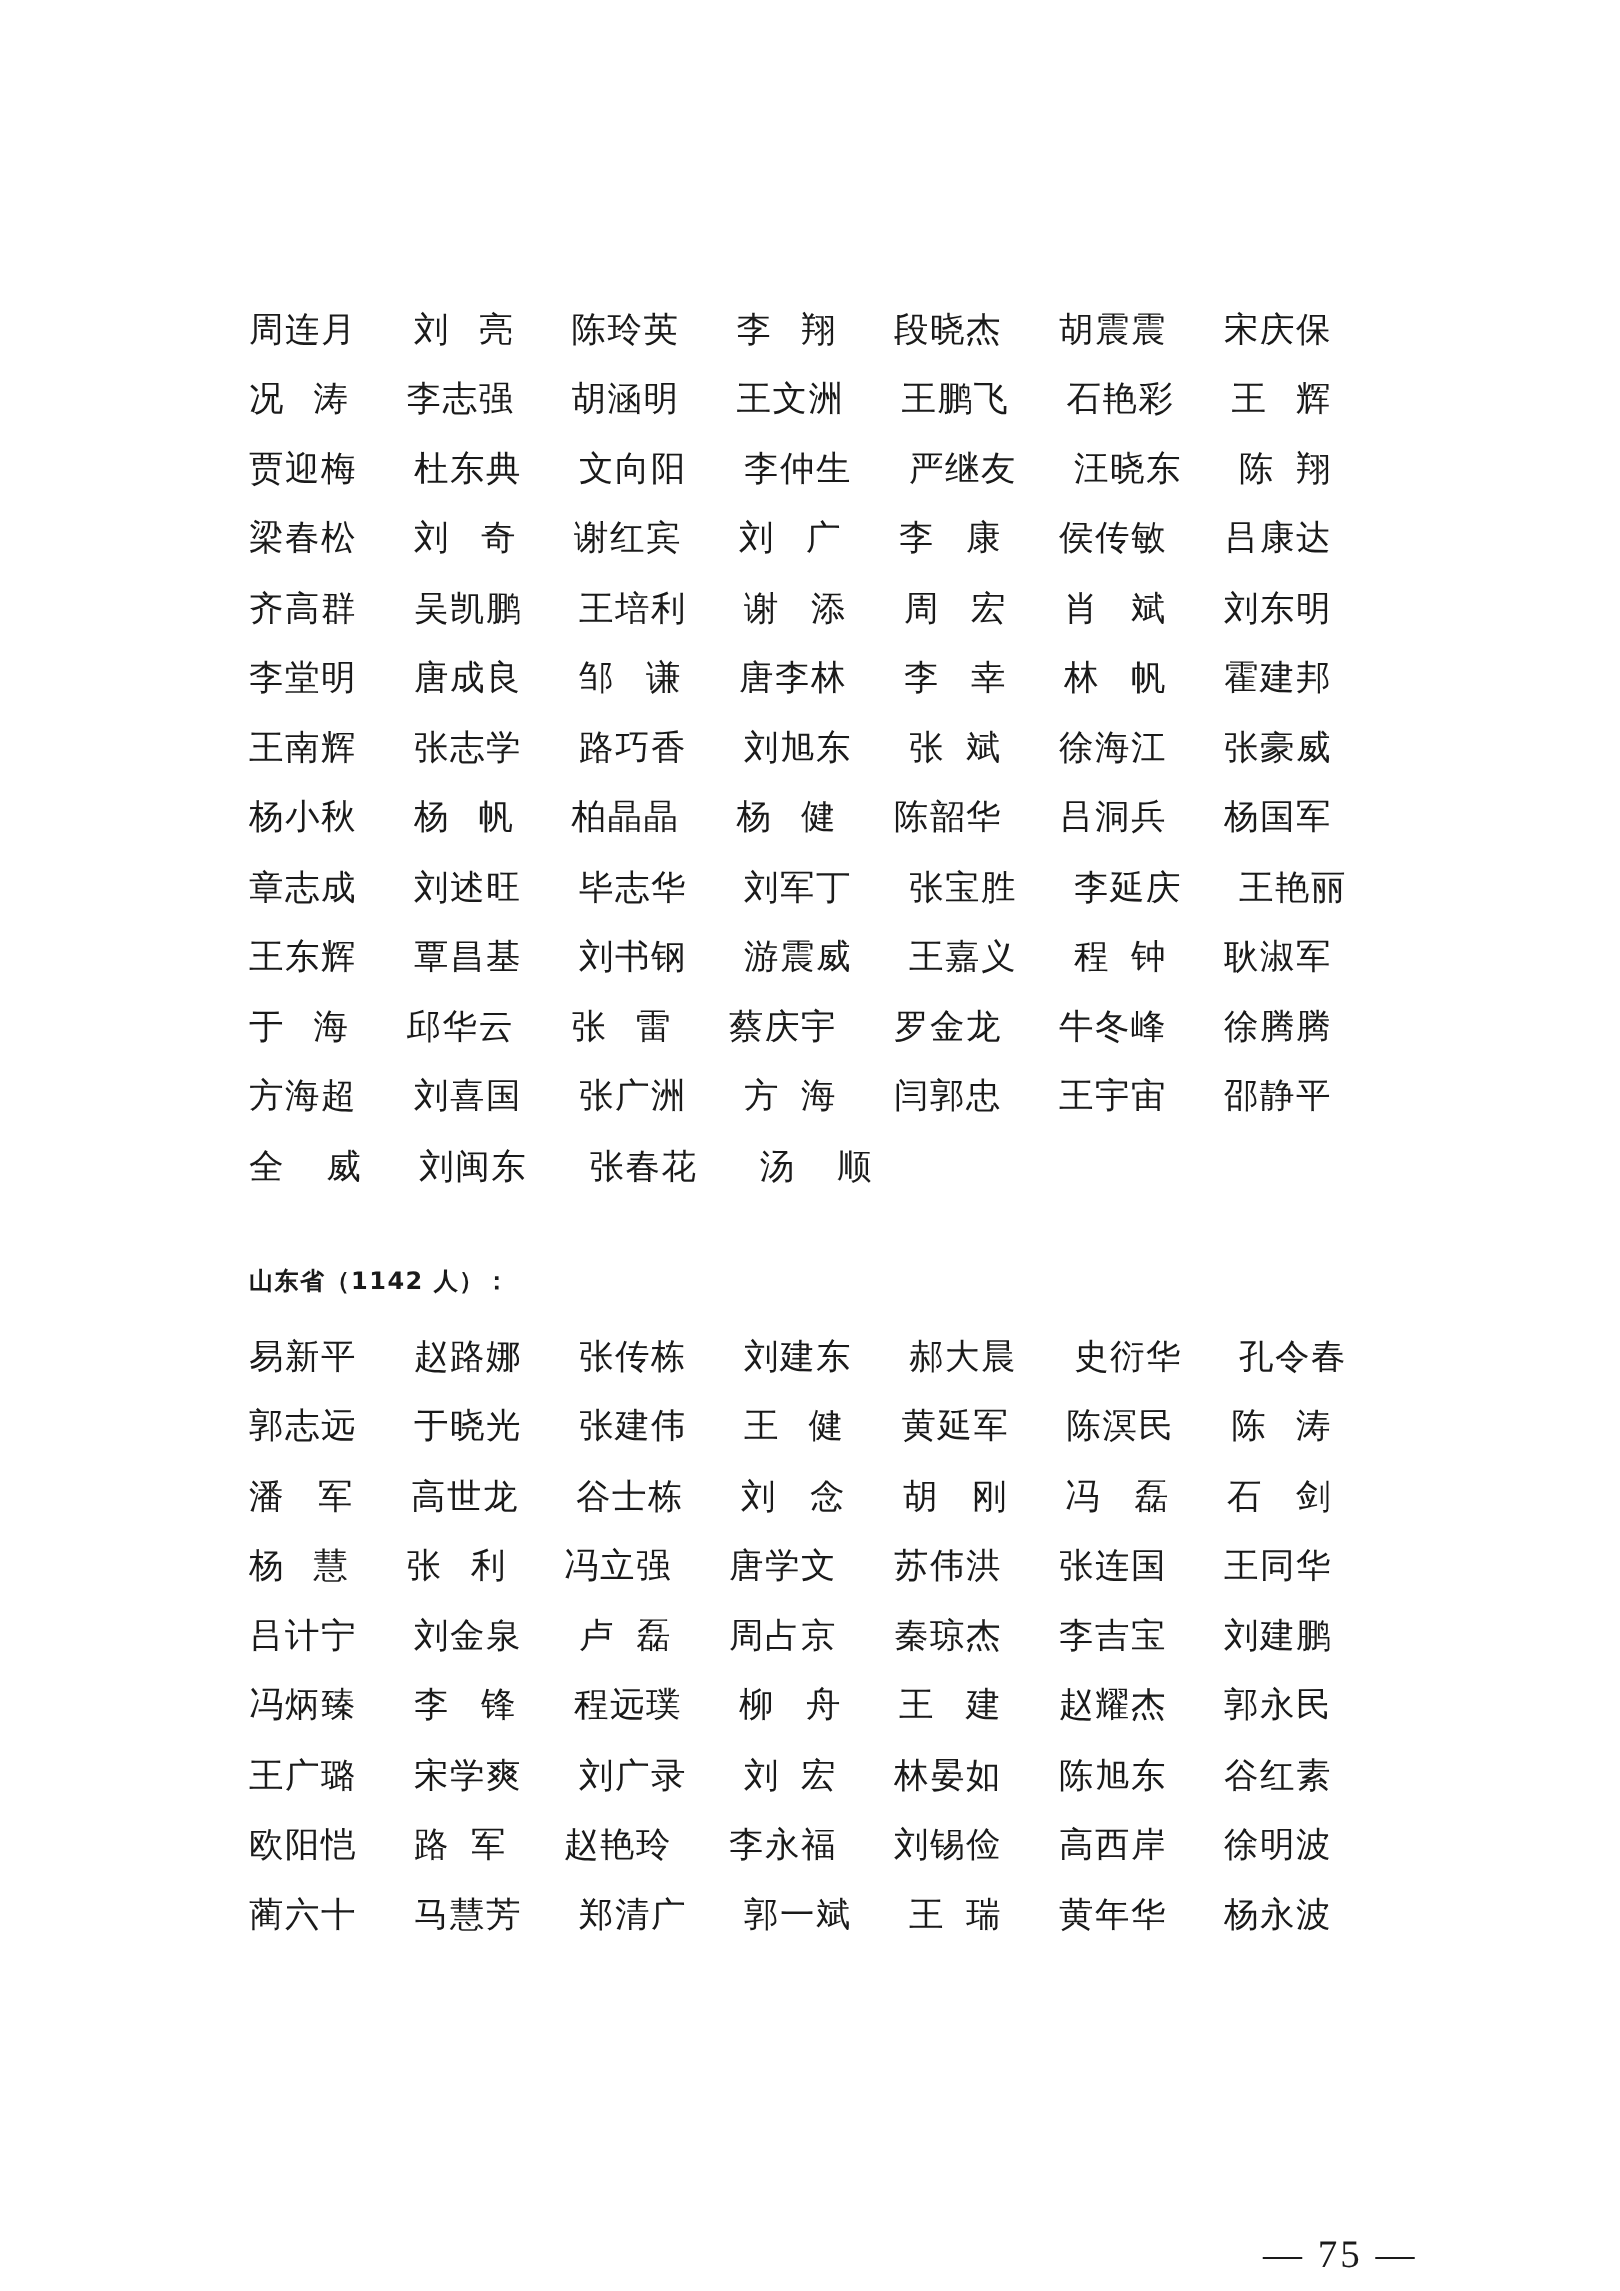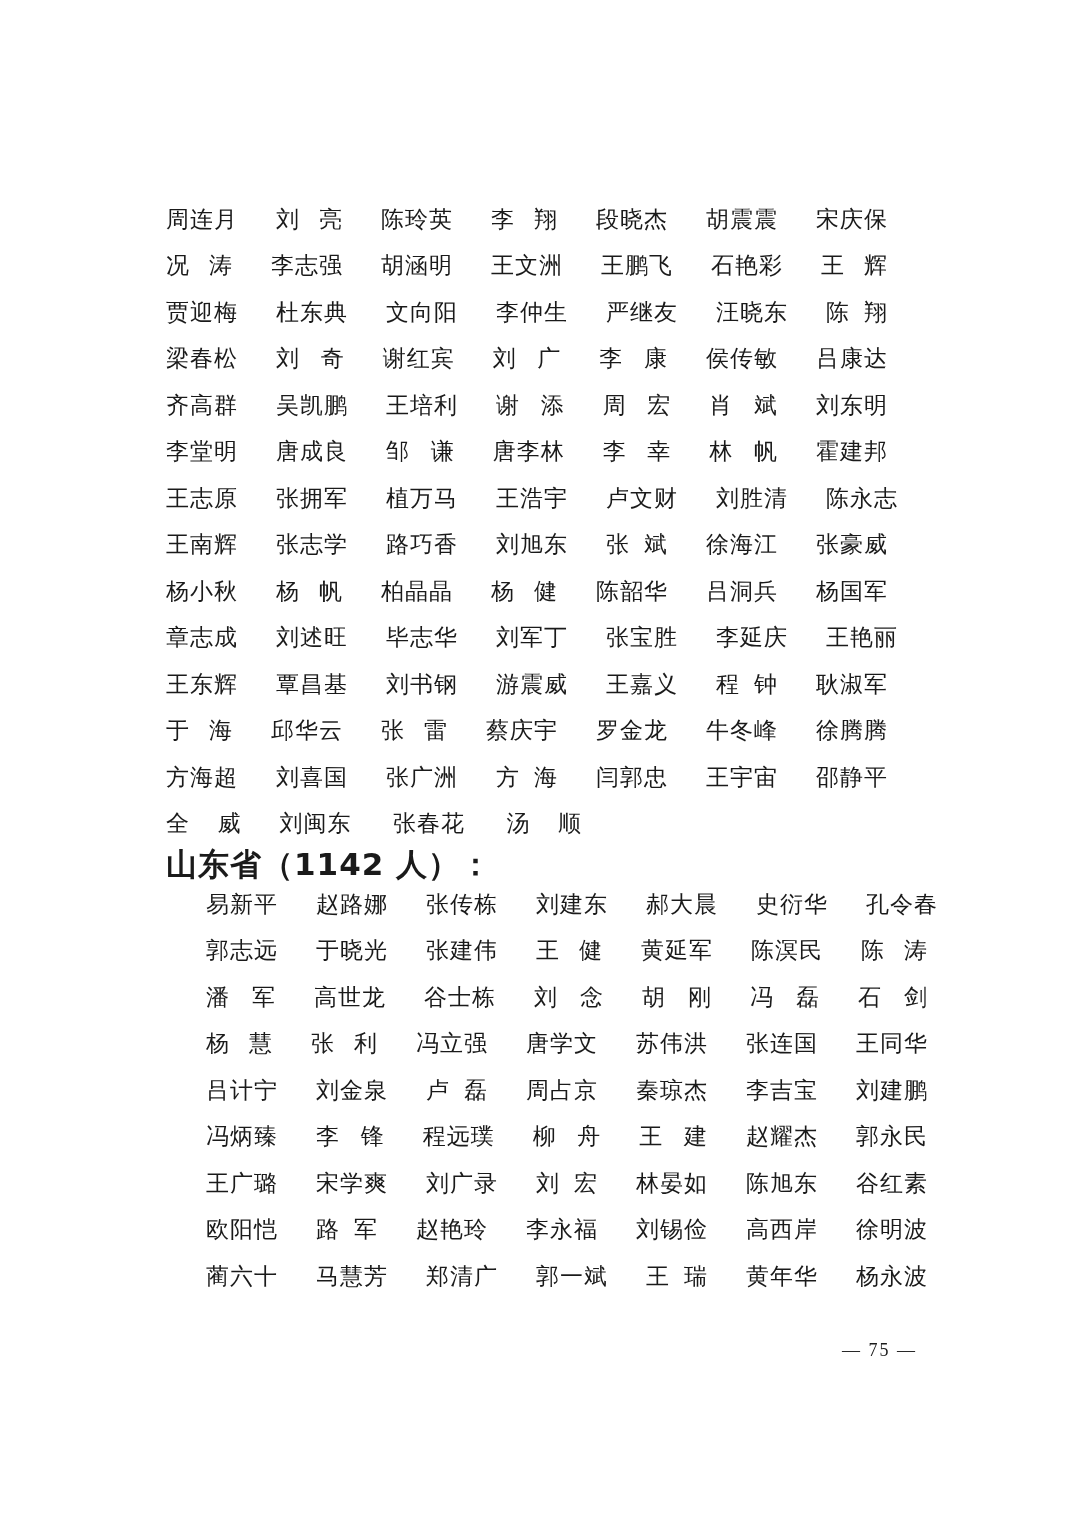--- a/index.html
+++ b/index.html
@@ -5,23 +5,23 @@
   html, body { margin:0; padding:0; background:#ffffff; }
   body { width:1080px; height:1527px; position:relative; overflow:hidden;
          font-family:"DejaVu Serif", "Liberation Serif", serif; color:#1a1a1a; }
   .page { position:absolute; left:0; top:0; width:1080px; height:1527px; }
   .grid { position:absolute; left:166px; width:760px; }
   .row { display:flex; height:46.5px; align-items:center; }
   .cell { width:113.5px; font-size:23px; letter-spacing:1px; white-space:nowrap;
           display:flex; justify-content:space-between; box-sizing:border-box; padding-right:38px; }
   .cell.three { justify-content:flex-start; }
   .cell span { display:inline-block; }
-  .heading { position:absolute; left:166px; top:844px; font-size:31px; font-weight:bold;
+  .heading { position:absolute; left:166px; top:844px; font-size:16px; font-weight:bold;
              font-family:"DejaVu Sans", "Liberation Sans", sans-serif; letter-spacing:1px; }
-  .page-number { position:absolute; left:842px; top:1340px; font-size:18px;
+  .page-number { position:absolute; left:842px; top:1488px; font-size:26px;
                  font-family:"Liberation Serif", serif; letter-spacing:2px; }
 </style>
 </head>
 <body>
 
 <div class="page">
   <div class="grid" id="grid1" style="top:196px;">
       <div class="row">
         <div class="cell three">
           <span>周连月</span>
@@ -169,43 +169,20 @@
         <div class="cell">
           <span>林</span>
           <span>帆</span>
         </div>
         <div class="cell three">
           <span>霍建邦</span>
         </div>
       </div>
       <div class="row">
         <div class="cell three">
-          <span>王志原</span>
-        </div>
-        <div class="cell three">
-          <span>张拥军</span>
-        </div>
-        <div class="cell three">
-          <span>植万马</span>
-        </div>
-        <div class="cell three">
-          <span>王浩宇</span>
-        </div>
-        <div class="cell three">
-          <span>卢文财</span>
-        </div>
-        <div class="cell three">
-          <span>刘胜清</span>
-        </div>
-        <div class="cell three">
-          <span>陈永志</span>
-        </div>
-      </div>
-      <div class="row">
-        <div class="cell three">
           <span>王南辉</span>
         </div>
         <div class="cell three">
           <span>张志学</span>
         </div>
         <div class="cell three">
           <span>路巧香</span>
         </div>
         <div class="cell three">
           <span>刘旭东</span>
@@ -353,21 +330,21 @@
         <div class="cell three">
           <span>张春花</span>
         </div>
         <div class="cell">
           <span>汤</span>
           <span>顺</span>
         </div>
       </div>
     </div>
   <div class="heading">山东省（1142 人）：</div>
-  <div class="grid" id="grid2" style="top:881px;margin-left:40px;">
+  <div class="grid" id="grid2" style="top:881px;">
       <div class="row">
         <div class="cell three">
           <span>易新平</span>
         </div>
         <div class="cell three">
           <span>赵路娜</span>
         </div>
         <div class="cell three">
           <span>张传栋</span>
         </div>

